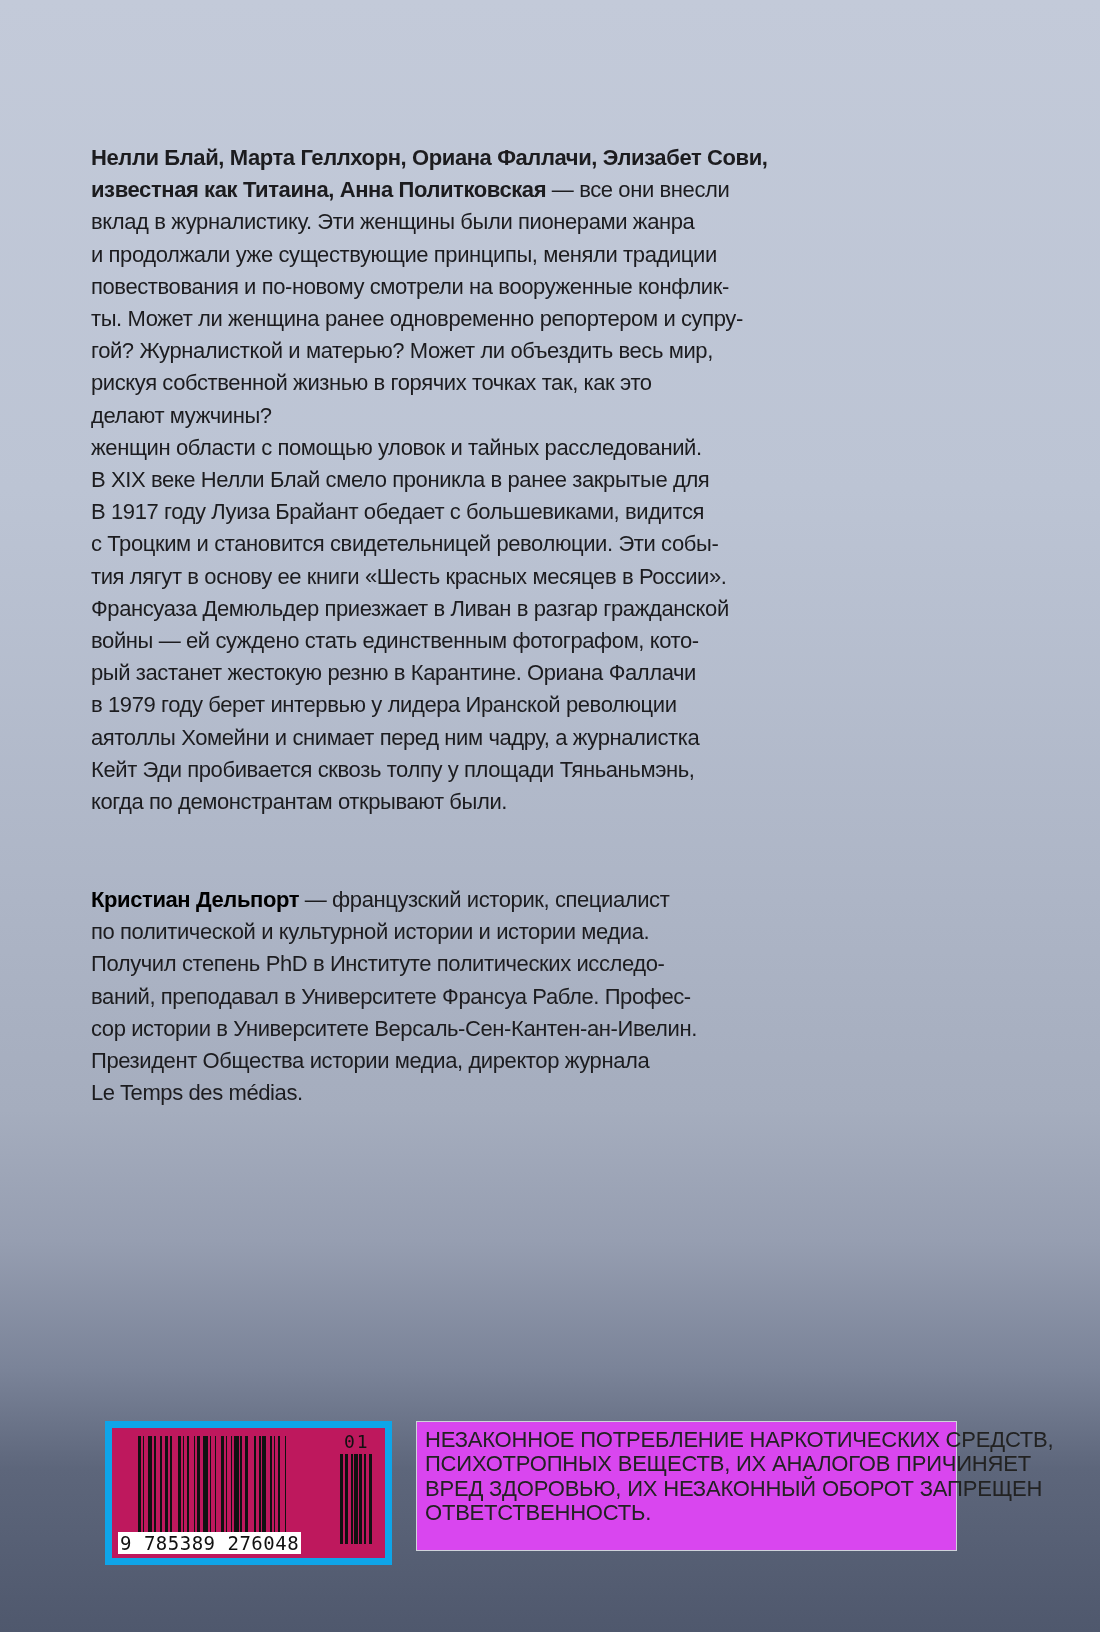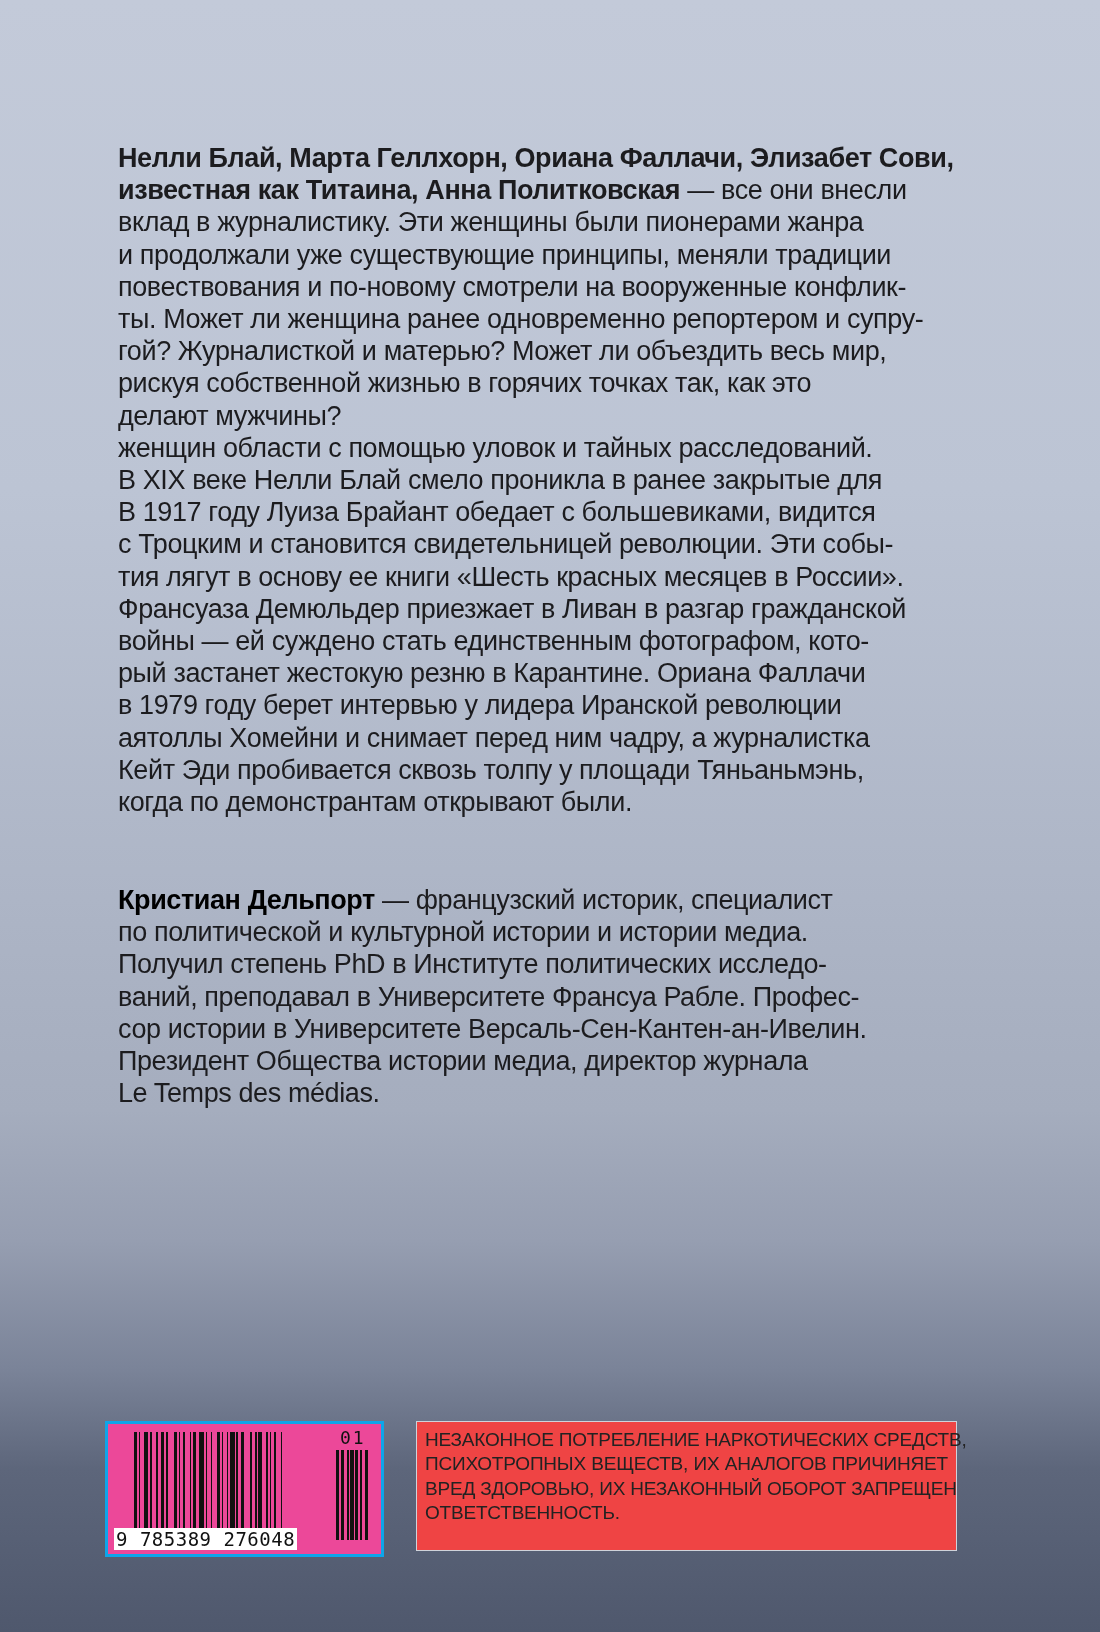--- a/index.html
+++ b/index.html
@@ -15,41 +15,41 @@
         #a5adbe 68%,
         #969eb1 76%,
         #7a8398 84%,
         #5d667b 90%,
         #4f586d 100%);
       font-family: "Liberation Sans", "DejaVu Sans", sans-serif;
       color: #1c1c1f;
     }
     .text-block {
       position: absolute;
-      left: 118px;
+      left: 91px;
       width: 860px;
-      font-size: 27px;
+      font-size: 22px;
       line-height: 32.2px;
       letter-spacing: -0.4px;
       font-stretch: condensed;
     }
     .text-block .line { display: block; white-space: nowrap; }
     .bold { font-weight: bold; }
     .yellow { color: #000000; font-weight: bold; }
     #description { top: 142px; }
     #author { top: 884px; }
 
     .barcode-box {
       position: absolute;
       left: 105px;
       top: 1421px;
       width: 273px;
       height: 130px;
-      background: #ec4899;
-      border: 3px solid #0ea5e9;
+      background: #be185d;
+      border: 7px solid #0ea5e9;
     }
     .barcode-bars {
       position: absolute;
       left: 26px;
       top: 8px;
       height: 100px;
       display: flex;
       align-items: flex-start;
     }
     .bar { background: #111; height: 100px; }
@@ -81,25 +81,25 @@
       background: #fff;
       padding: 0 2px;
     }
 
     .notice-box {
       position: absolute;
       left: 416px;
       top: 1421px;
       width: 541px;
       height: 130px;
-      background: #ef4444;
+      background: #d946ef;
       border: 1px solid #cfd3da;
       box-sizing: border-box;
       padding: 6px 8px 0 8px;
-      font-size: 19px;
+      font-size: 22px;
       line-height: 24.4px;
       color: #222;
       text-transform: uppercase;
       letter-spacing: -0.2px;
     }
     .notice-box .line { display: block; white-space: nowrap; text-align: justify; text-align-last: justify; }
     .notice-box .line.last { text-align-last: left; }
   </style>
 </head>
 <body>

